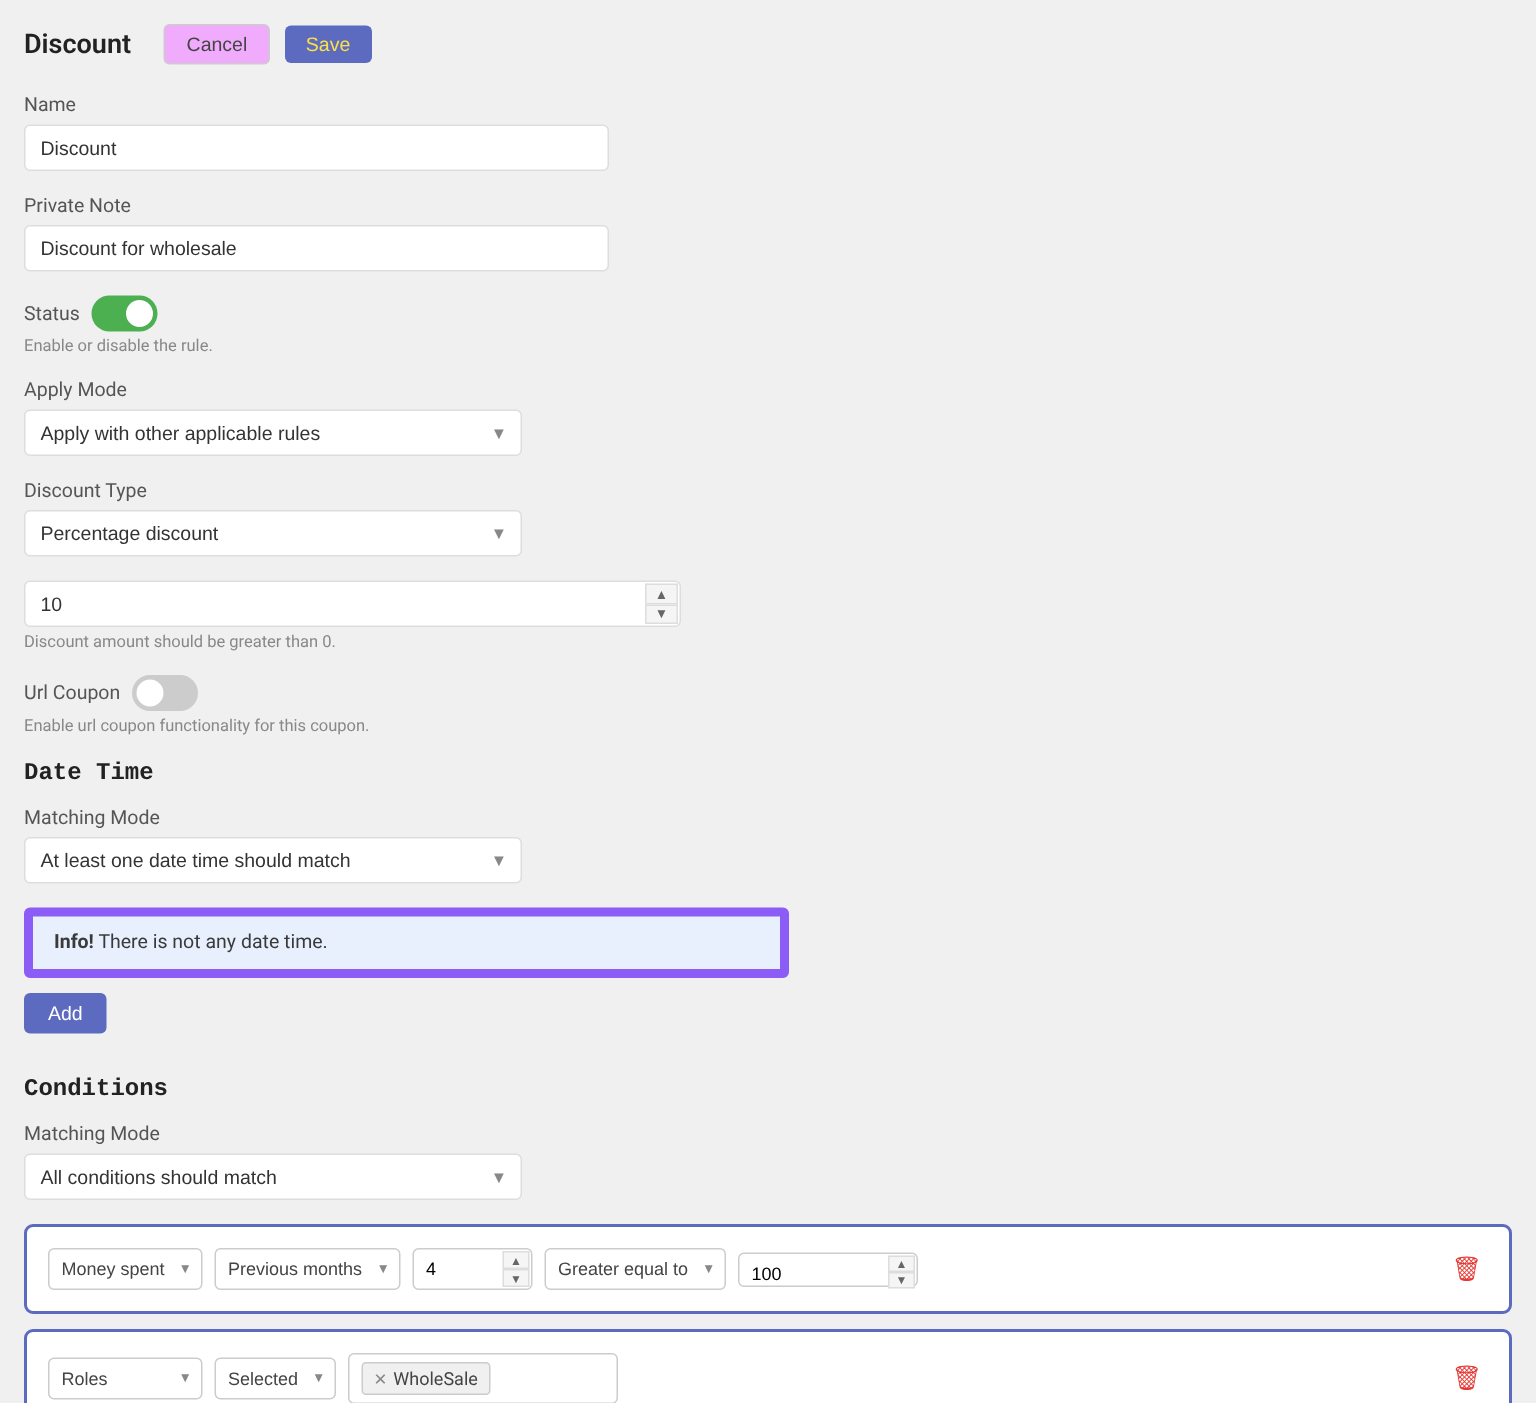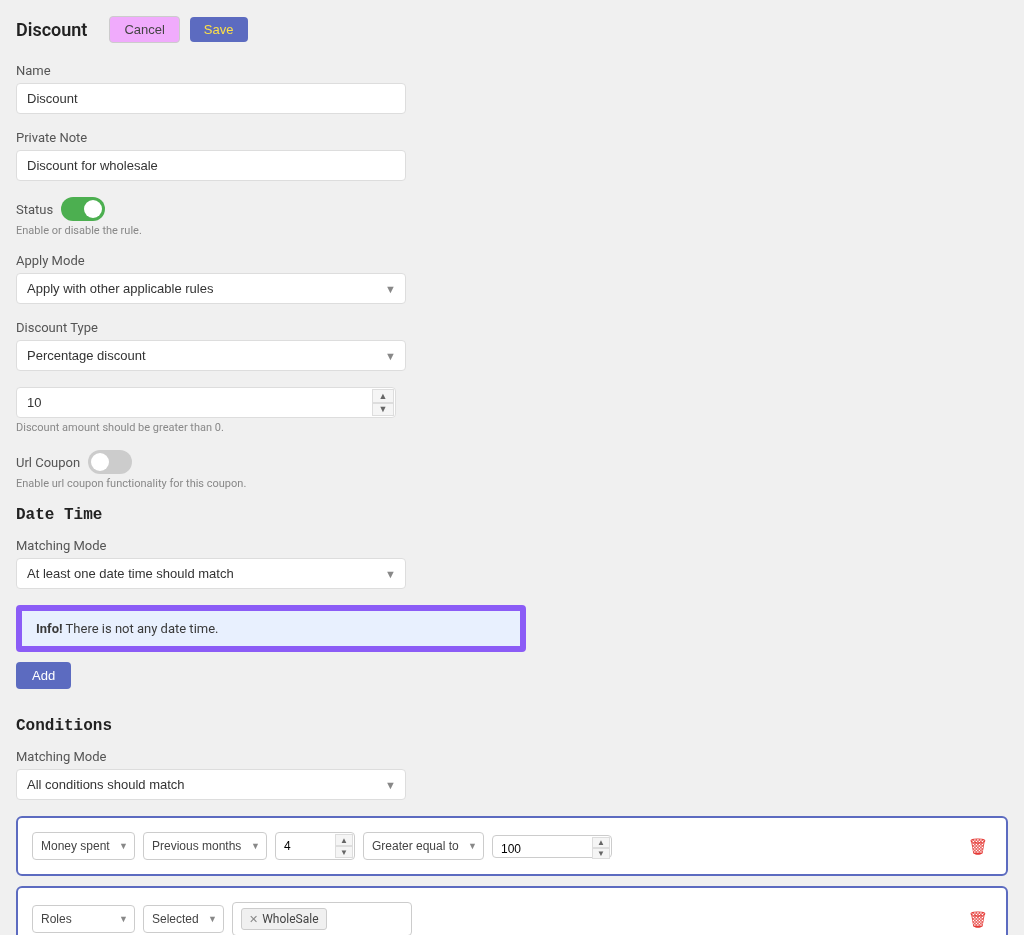--- a/index.html
+++ b/index.html
@@ -59,21 +59,21 @@
       padding: 7px 10px;
       border: 1px solid #ddd;
       border-radius: 4px;
       background: #fff;
       font-size: 13px;
       color: #333;
       outline: none;
     }
     .number-input-wrapper {
       position: relative;
-      width: 380px;
+      width: 438px;
       border-radius: 15px;
     }
     .number-input-wrapper input {
       width: 100%;
       padding: 7px 30px 7px 10px;
       border: 1px solid #ddd;
       border-radius: 4px;
       background: #fff;
       font-size: 13px;
       color: #333;
@@ -135,21 +135,21 @@
     .toggle-slider.off::after { left: 3px; }
 
     .form-hint {
       font-size: 11px;
       color: #888;
       margin-top: 3px;
     }
 
     .select-wrapper {
       position: relative;
-      width: 390px;
+      width: 332px;
     }
     .form-select {
       width: 100%;
       padding: 7px 28px 7px 10px;
       border: 1px solid #ddd;
       border-radius: 4px;
       background: #fff;
       font-size: 13px;
       color: #333;
       appearance: none;

